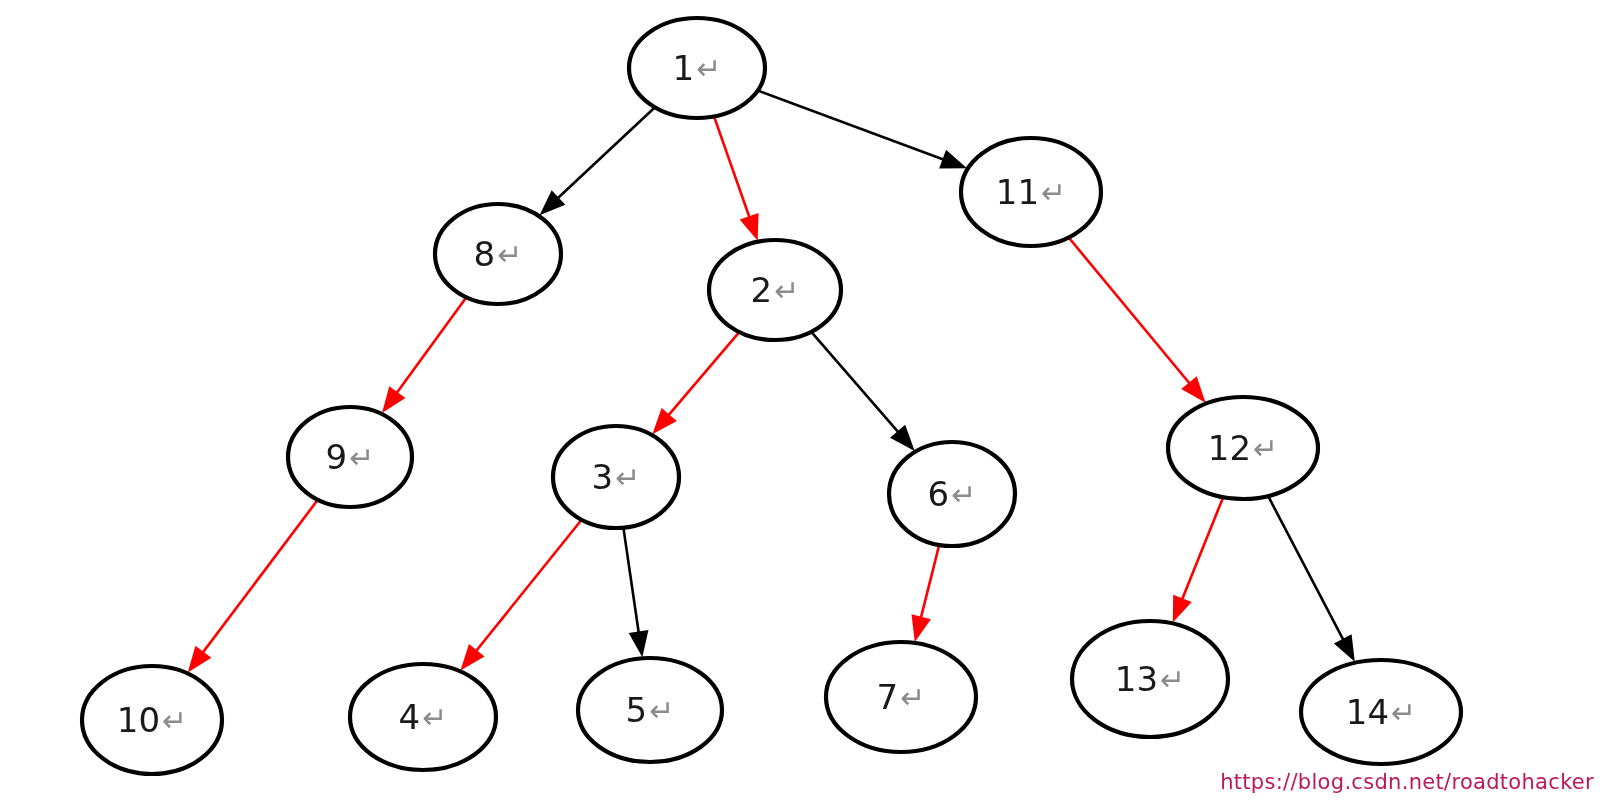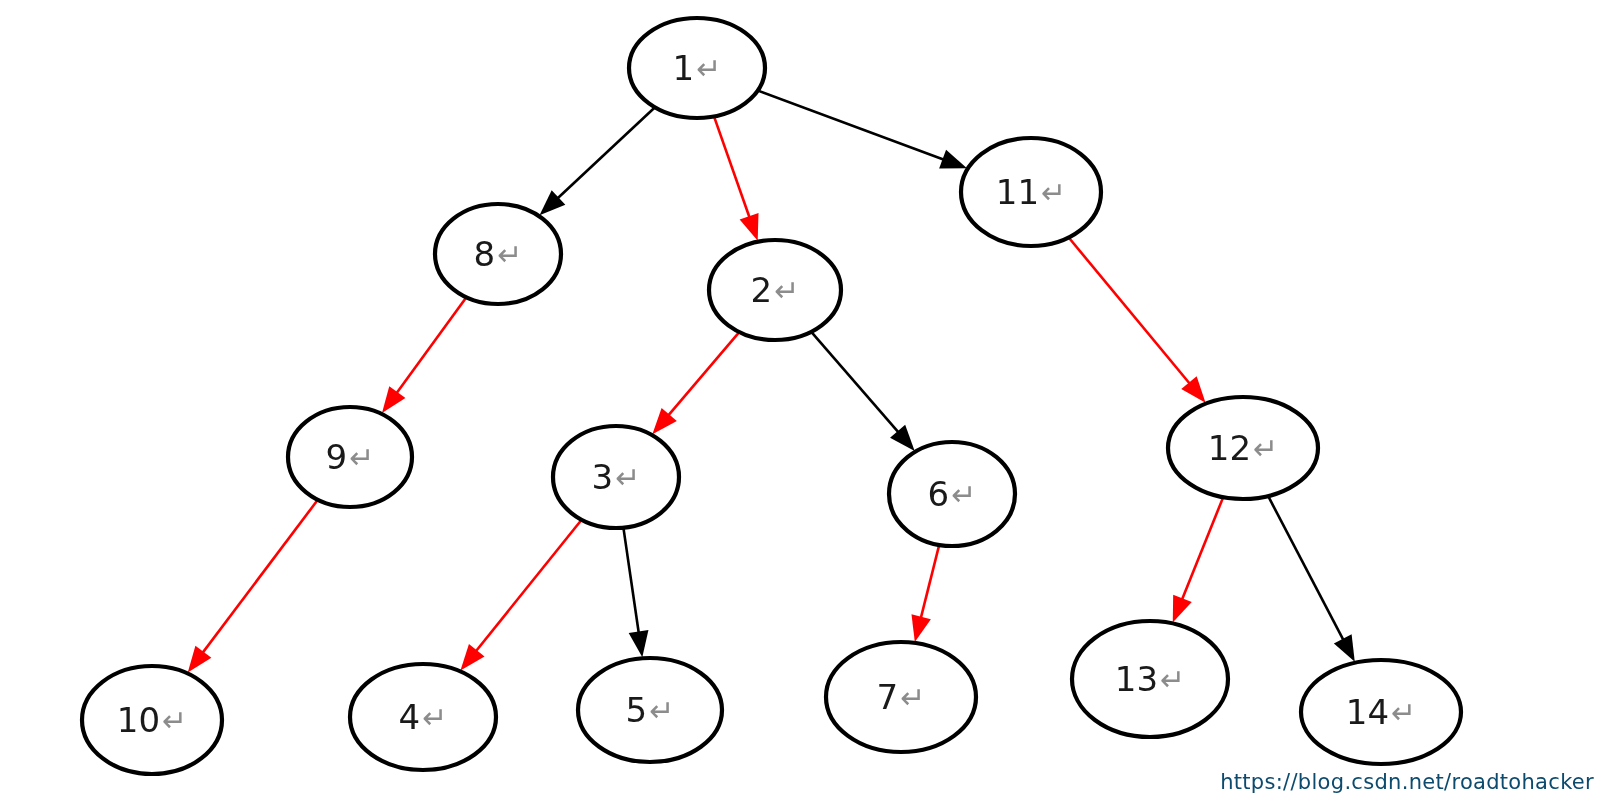--- a/index.html
+++ b/index.html
@@ -49,21 +49,21 @@
   .edge-black { stroke: #000000; stroke-width: 2.6; }
   .edge-red   { stroke: #fe0000; stroke-width: 2.6; }
   .arrowhead-black { fill: #000000; stroke: none; }
   .arrowhead-red   { fill: #fe0000; stroke: none; }
   .watermark {
     position: absolute;
     right: 8px;
     bottom: 12px;
     font-family: "DejaVu Sans", "Liberation Sans", sans-serif;
     font-size: 21px;
-    color: #0c4a6e;
+    color: #be185d;
     letter-spacing: 0.3px;
     white-space: nowrap;
     user-select: none;
   }
 </style>
 </head>
 <body>
 
 <div id="stage">
   <svg id="tree-svg" viewBox="0 0 1602 806" xmlns="http://www.w3.org/2000/svg">

